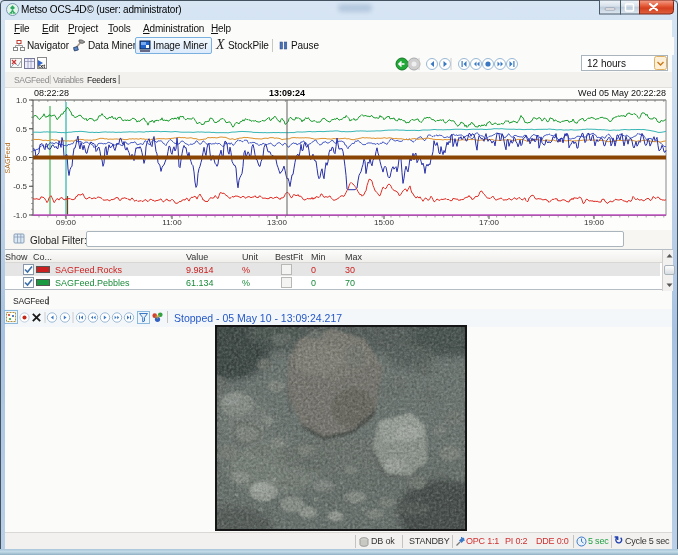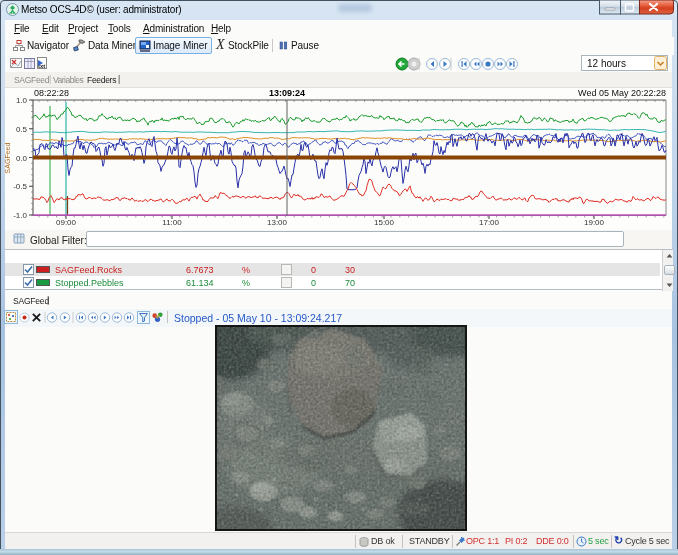--- a/index.html
+++ b/index.html
@@ -139,42 +139,51 @@
  <span style="position:absolute;left:49px;top:2px;color:#b0afa8">|</span>
  <span style="position:absolute;left:53px;top:3px;letter-spacing:-0.5px">Variables</span>
  <span style="position:absolute;left:87px;top:3px;color:#1a1a1a">Feeders</span>
  <span style="position:absolute;left:118px;top:2px;color:#333">|</span>
 </div>
 <div class="abs" id="filterrow"></div>
 <div class="abs" id="filterlbl">Global Filter:</div>
 <div class="abs" id="filterinput"></div>
 
 <div class="abs" id="tablebox">
+ <div class="abs" style="left:0;top:0;width:666px;height:13px;background:linear-gradient(180deg,#fcfcfb,#f0efec);border-bottom:1px solid #d8d7d3;font-size:9px;color:#333">
+  <span class="abs" style="left:0px;top:2px">Show</span>
+  <span class="abs" style="left:28px;top:2px">Co...</span>
+  <span class="abs" style="left:181px;top:2px">Value</span>
+  <span class="abs" style="left:237px;top:2px">Unit</span>
+  <span class="abs" style="left:270px;top:2px">BestFit</span>
+  <span class="abs" style="left:306px;top:2px">Min</span>
+  <span class="abs" style="left:340px;top:2px">Max</span>
+ </div>
  <div class="abs trow" style="top:13px;background:#e5e5e5;color:#cc2020">
   <svg class="abs cbx" viewBox="0 0 11 11">
         <rect x="0.5" y="0.5" width="10" height="10" fill="#fff" stroke="#8898a8"></rect>
         <path d="M2 5.5 L4.5 8 L9 2.5" stroke="#3a6ea8" stroke-width="1.6" fill="none"></path>
       </svg>
   <span class="abs sw" style="background:#cc2020"></span>
   <span class="abs" style="left:50px;top:2px">SAGFeed.Rocks</span>
-  <span class="abs" style="left:181px;top:2px">6.7673</span>
+  <span class="abs" style="left:181px;top:2px">9.9814</span>
   <span class="abs" style="left:237px;top:2px">%</span>
   <svg class="abs bfx" viewBox="0 0 11 11">
         <rect x="0.5" y="0.5" width="10" height="10" fill="#f4f4f2" stroke="#b8b8b4"></rect>
       </svg>
   <span class="abs" style="left:306px;top:2px">0</span>
   <span class="abs" style="left:340px;top:2px">30</span>
  </div>
  <div class="abs trow" style="top:26px;background:#fff;color:#1a8a3a">
   <svg class="abs cbx" viewBox="0 0 11 11">
         <rect x="0.5" y="0.5" width="10" height="10" fill="#fff" stroke="#8898a8"></rect>
         <path d="M2 5.5 L4.5 8 L9 2.5" stroke="#3a6ea8" stroke-width="1.6" fill="none"></path>
       </svg>
   <span class="abs sw" style="background:#1a9a40"></span>
-  <span class="abs" style="left:50px;top:2px">Stopped.Pebbles</span>
+  <span class="abs" style="left:50px;top:2px">SAGFeed.Pebbles</span>
   <span class="abs" style="left:181px;top:2px">61.134</span>
   <span class="abs" style="left:237px;top:2px">%</span>
   <svg class="abs bfx" viewBox="0 0 11 11">
         <rect x="0.5" y="0.5" width="10" height="10" fill="#f4f4f2" stroke="#b8b8b4"></rect>
       </svg>
   <span class="abs" style="left:306px;top:2px">0</span>
   <span class="abs" style="left:340px;top:2px">70</span>
  </div>
  <div class="abs" style="left:657px;top:0px;width:11px;height:41px;background:#f2f1ef;border-left:1px solid #d0cfcb">
   <svg class="abs" style="left:2px;top:2px" width="9" height="8" viewBox="0 0 9 8">

